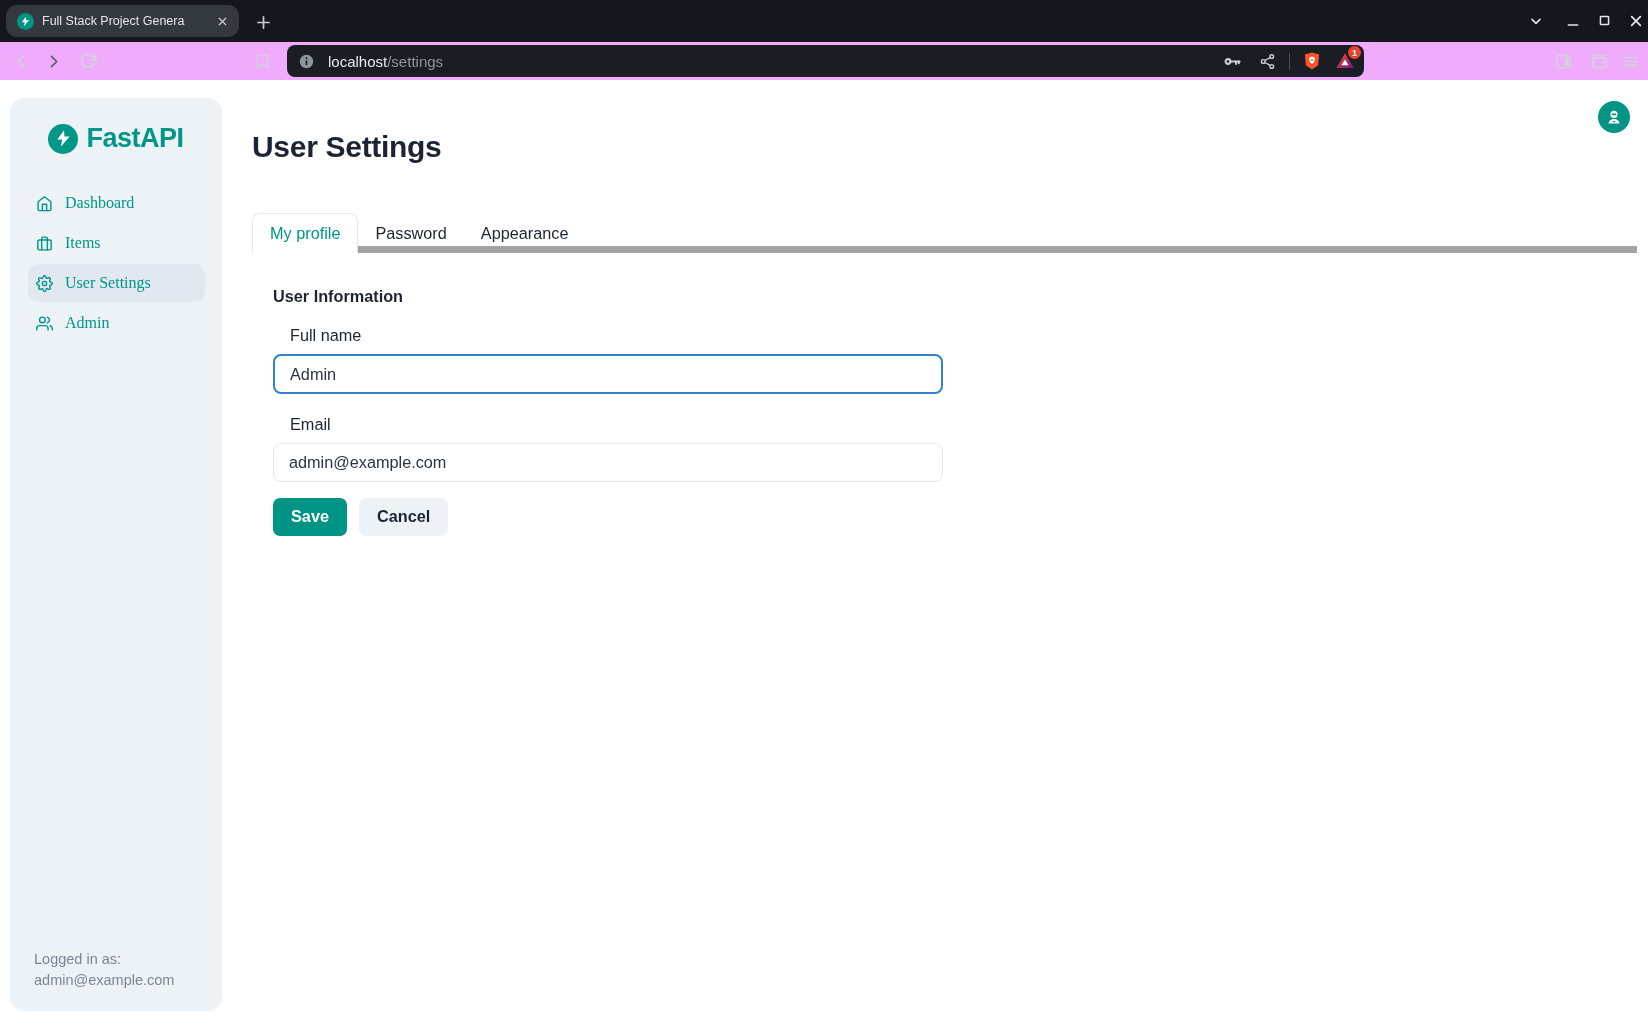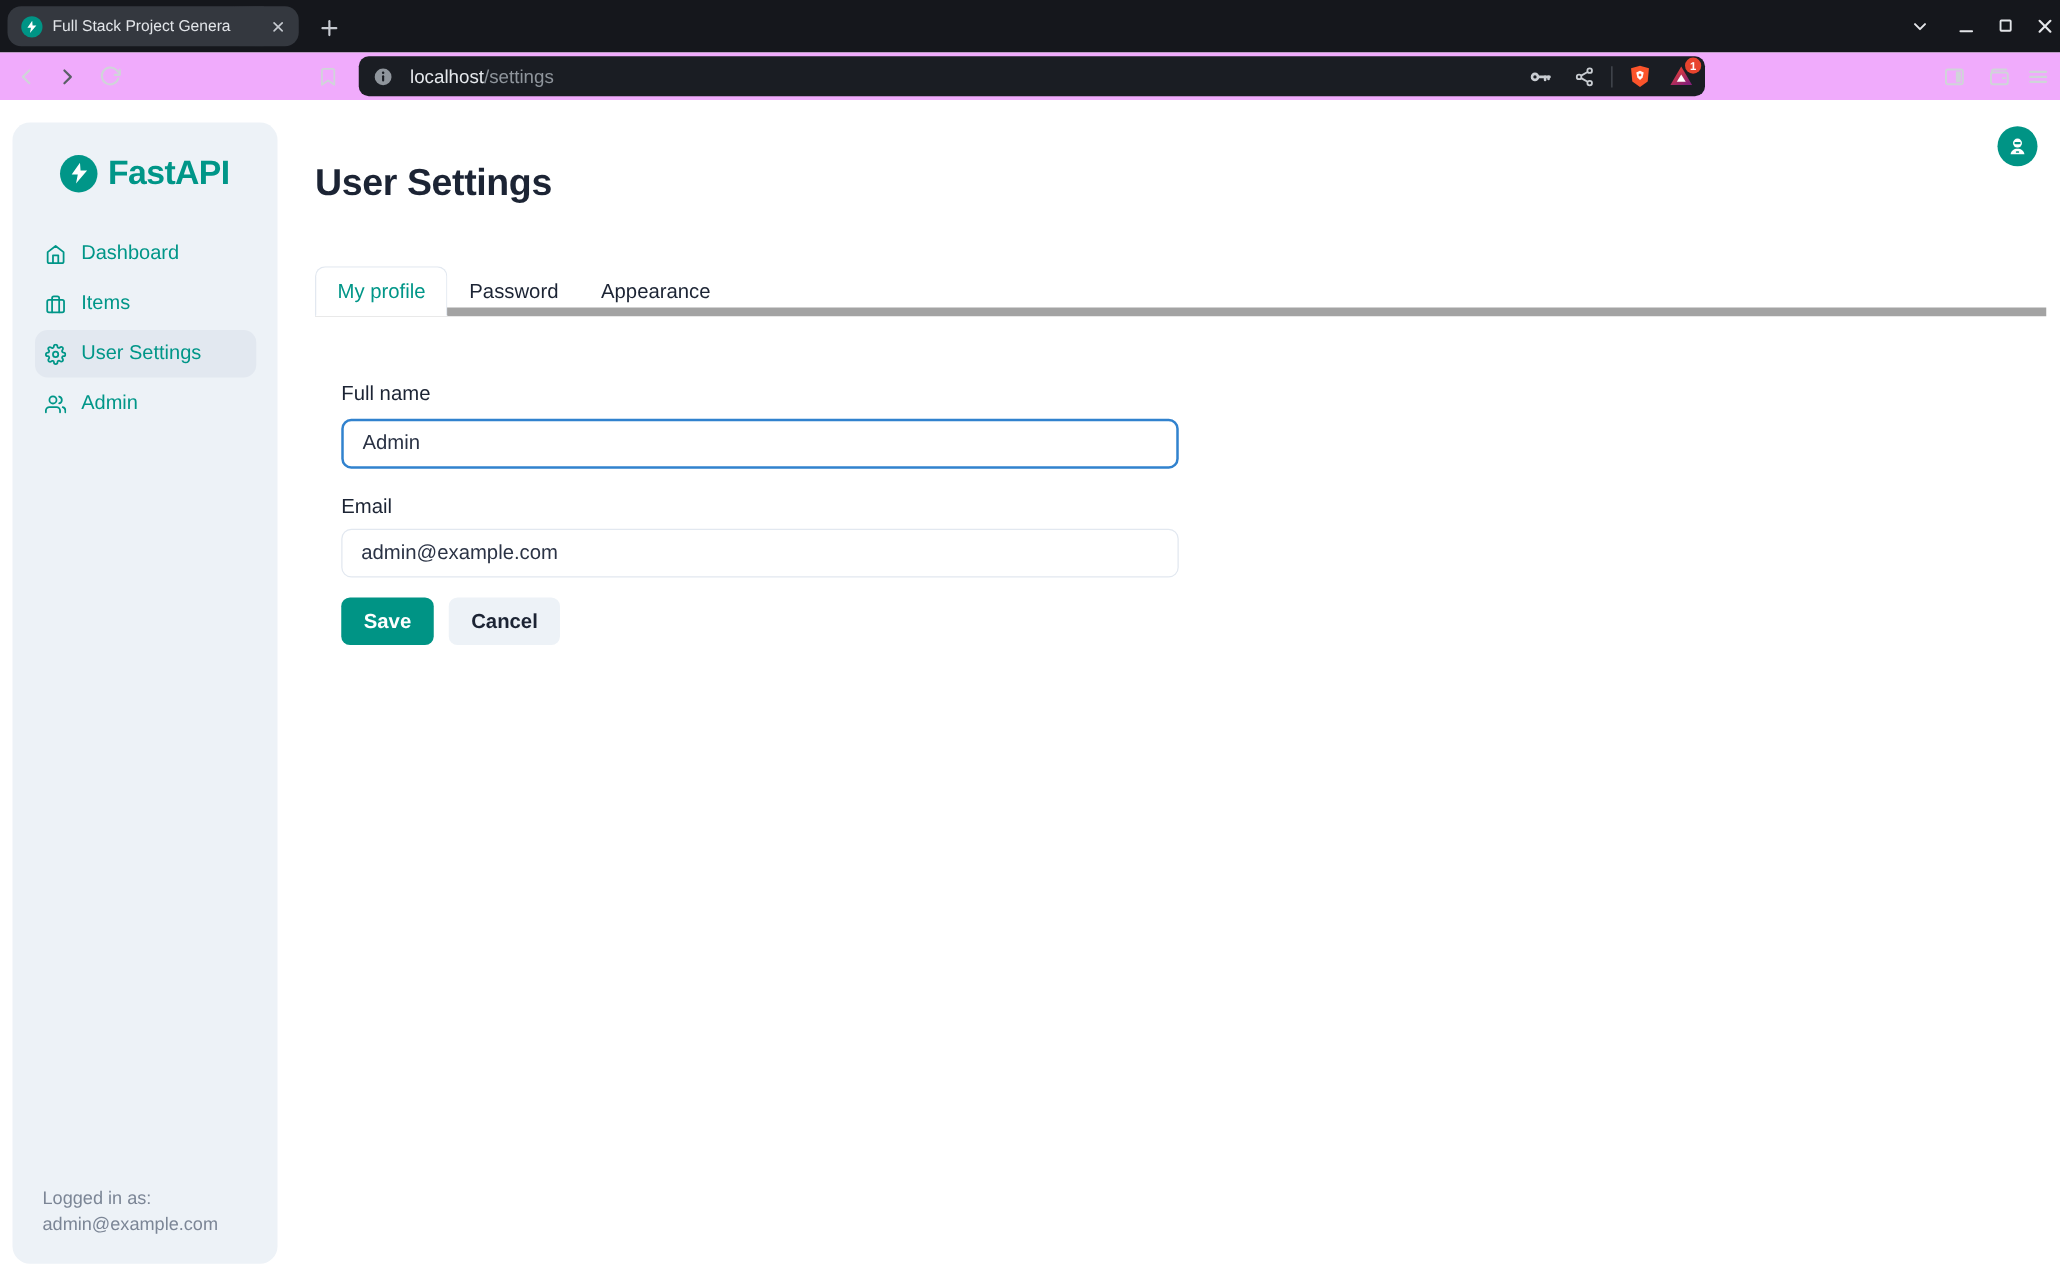--- a/index.html
+++ b/index.html
@@ -45,39 +45,39 @@
   
   .page { position:absolute; left:0; top:80px; width:1648px; height:945px; background:#fff; }
 
   .sidebar { position:absolute; left:10px; top:18px; width:212px; height:913px; background:#edf2f7; border-radius:14px; }
   .brand { margin-top:25px; display:flex; align-items:center; justify-content:center; gap:8px; }
   .brand-logo { width:30px; height:30px; border-radius:50%; background:#009688; display:flex; align-items:center; justify-content:center; }
   .brand-logo svg { width:19px; height:19px; }
   .brand-name { font-size:27px; font-weight:600; color:#009688; letter-spacing:-0.5px; }
   .side-nav { margin:30px 17px 0 18px; }
   .nav-item { height:38px; margin-bottom:2px; display:flex; align-items:center; gap:12px; padding-left:8px;
-    color:#009688; font-size:16px; border-radius:10px; cursor:pointer; }
+    color:#009688; font-size:16px; border-radius:10px; cursor:pointer;font-family:Liberation Serif, serif; }
   .nav-item.active { background:#e2e8f0; }
   .nav-item svg { width:17px; height:17px; flex:0 0 17px; }
   .sidebar-footer { position:absolute; left:24px; bottom:19px; font-size:14.5px; line-height:1.5; color:#7c8696; }
 
   .avatar-button { position:absolute; right:18px; top:21px; width:32px; height:32px; border-radius:50%;
     background:#009485; display:flex; align-items:center; justify-content:center; cursor:pointer; border:none; }
   .avatar-button svg { width:18px; height:18px; }
 
   .content { position:absolute; left:252px; top:50px; right:11px; }
   .page-title { font-size:30px; font-weight:700; color:#1c2434; letter-spacing:-0.3px; }
   .tablist { margin-top:49px; display:flex; border-bottom:7px solid #a3a3a3; height:40px; }
   .tab { height:40px; display:flex; align-items:center; padding:0 17px; font-size:16.25px; color:#1c2434;
     cursor:pointer; white-space:nowrap; }
   .tab.active { color:#009688; background:#fff; border:1px solid #e2e8f0; border-bottom-color:#fff;
     border-radius:8px 8px 0 0; margin-bottom:-1px; padding:0 17px; }
   .panel { padding:34px 0 0 21px; }
   .section-title { font-size:16.25px; font-weight:700; color:#1c2434; line-height:1.2; }
-  .field-label { margin-top:19px; font-size:16.25px; color:#1c2434; line-height:1.2; }
+  .field-label { margin-top:19px; font-size:16.25px; color:#1c2434; line-height:1.2;margin-left:17px; }
   .text-input { display:block; margin-top:9px; width:670px; height:40px; border-radius:8px; padding:0 15px;
     font-size:16.25px; color:#2b3345; font-family:"Liberation Sans", sans-serif; background:#fff;
     border:1px solid #e2e8f0; outline:none; }
   .text-input.focused { border:2px solid #3182ce; height:40px; }
   .text-input.email { margin-top:8px; height:39px; }
   .email-label { margin-top:21px; }
   .btn-row { margin-top:16px; display:flex; gap:12px; }
   .btn { height:38px; border:none; border-radius:7px; padding:0 18px; font-size:16.25px; font-weight:700;
     font-family:"Liberation Sans", sans-serif; cursor:pointer; }
   .btn-save { background:#009485; color:#fff; }
@@ -290,20 +290,21 @@
     <main class="content">
       <h1 class="page-title">User Settings</h1>
 
       <div class="tablist">
         <div class="tab active">My profile</div>
         <div class="tab">Password</div>
         <div class="tab">Appearance</div>
       </div>
 
       <div class="panel">
+        <div class="section-title">User Information</div>
 
         <div class="field-label">Full name</div>
         <input class="text-input focused" type="text" value="Admin" style="">
 
         <div class="field-label email-label">Email</div>
         <input class="text-input email" type="text" value="admin@example.com" style="">
 
         <div class="btn-row">
           <button class="btn btn-save">Save</button>
           <button class="btn btn-cancel">Cancel</button>

